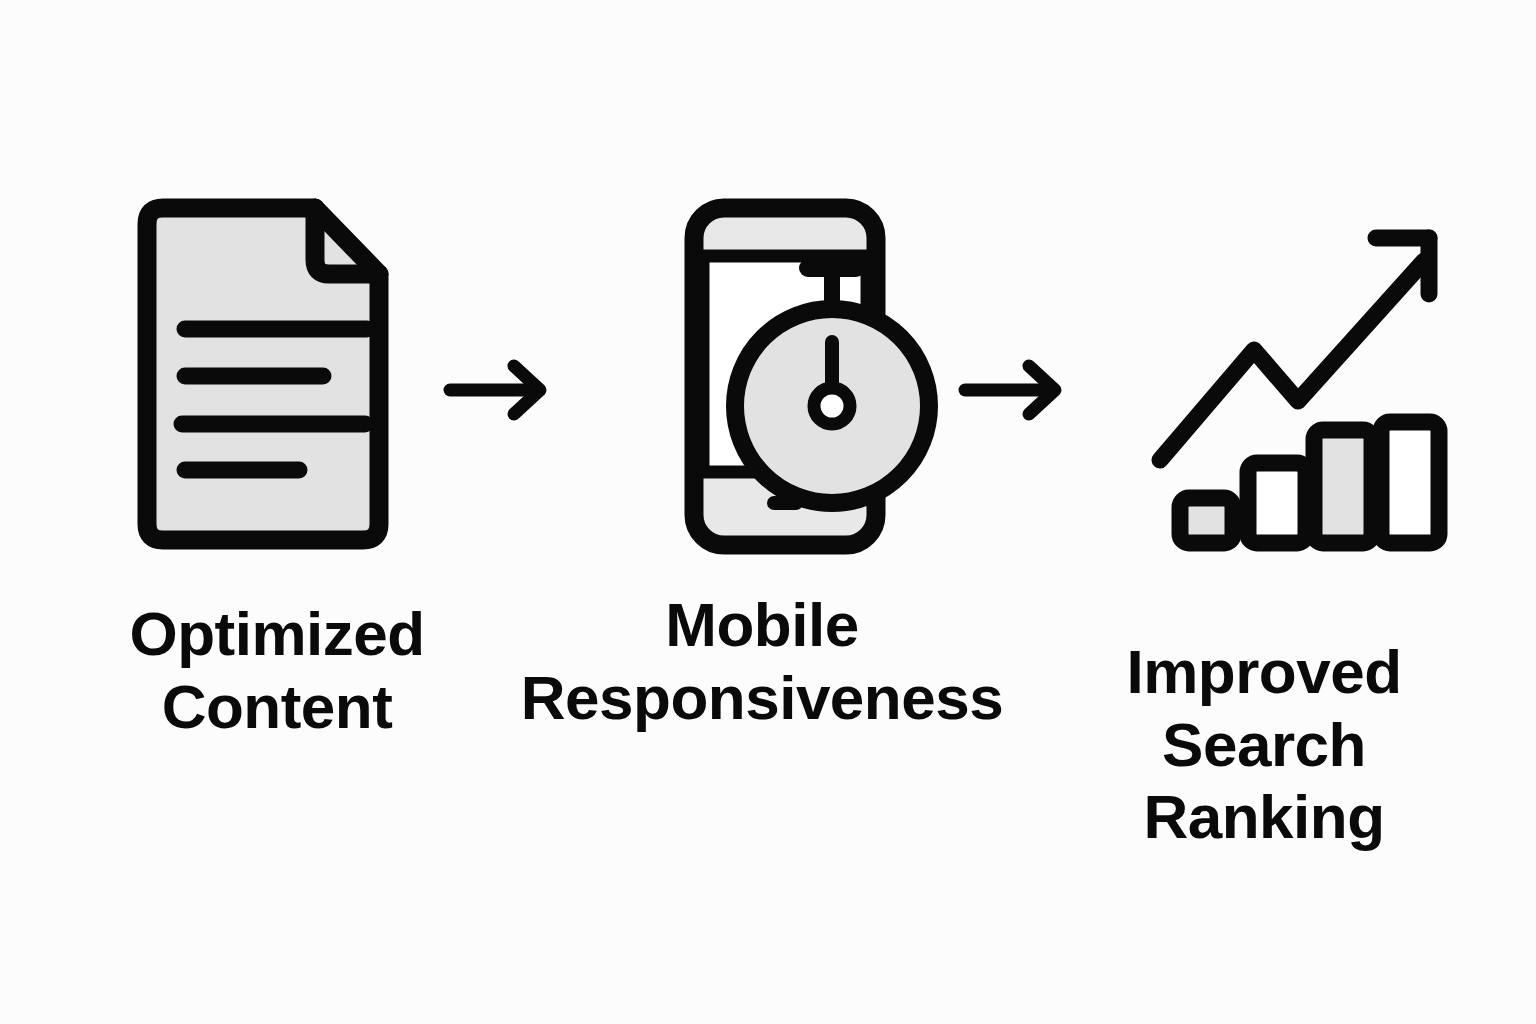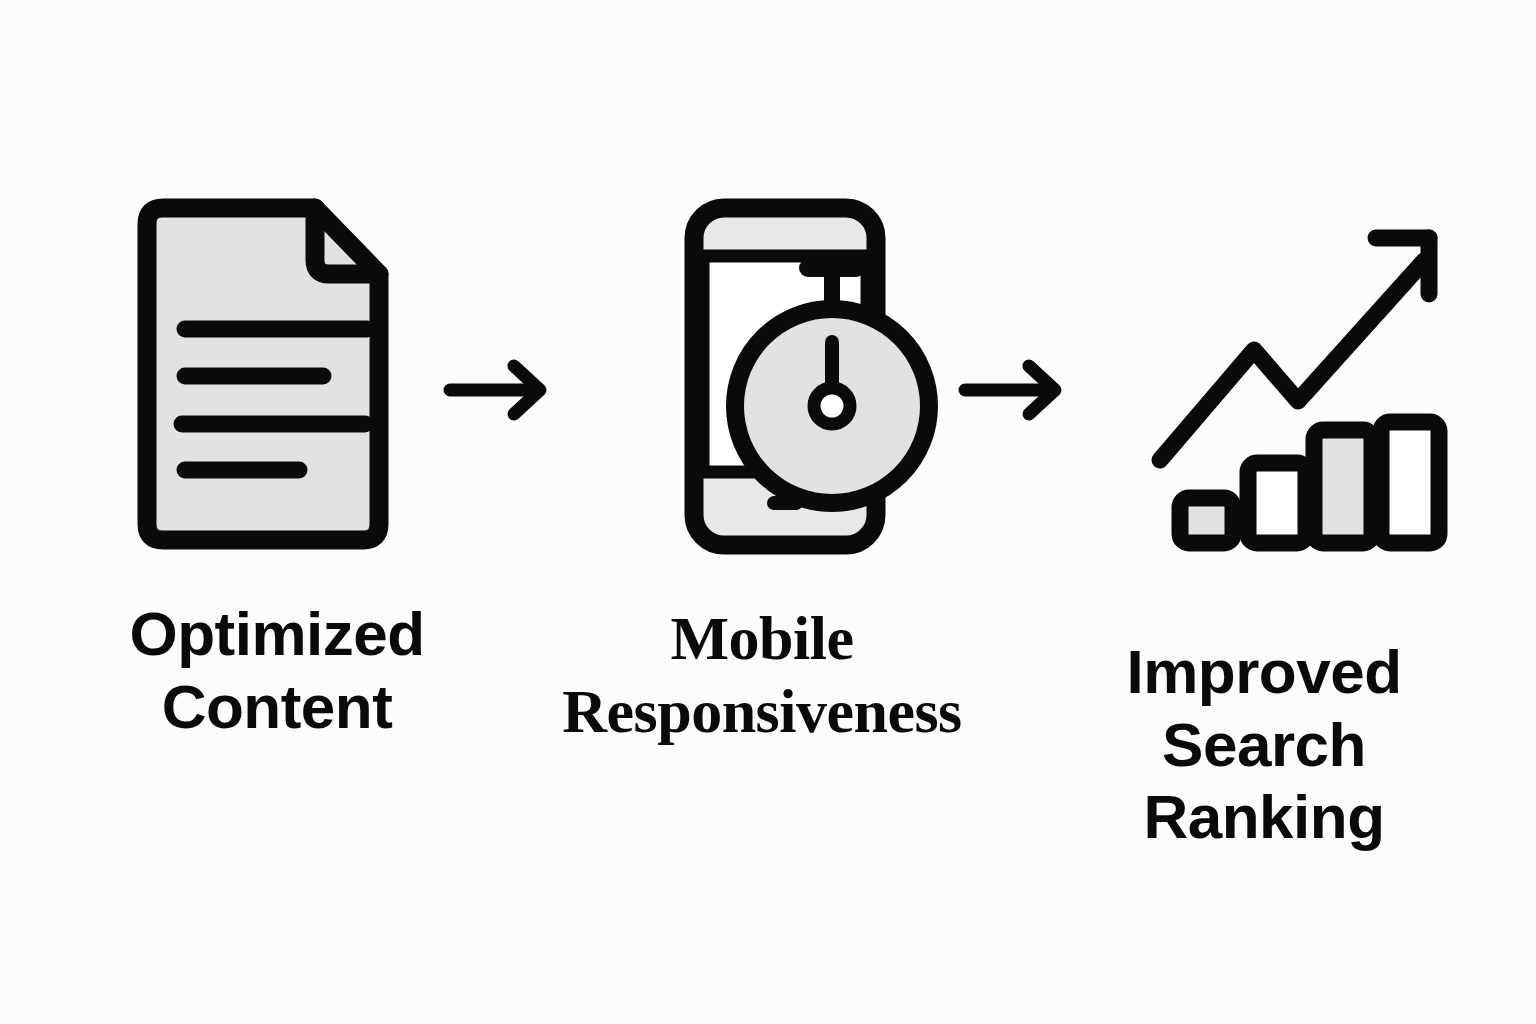--- a/index.html
+++ b/index.html
@@ -94,21 +94,21 @@
 
           <line x1="226" y1="70" x2="274" y2="70" stroke="#0a0a0a" stroke-width="18" stroke-linecap="round"></line>
 
           <circle cx="250" cy="208" r="97" fill="#e2e2e2" stroke="#0a0a0a" stroke-width="18"></circle>
 
           <line x1="250" y1="144" x2="250" y2="208" stroke="#0a0a0a" stroke-width="14" stroke-linecap="round"></line>
 
           <circle cx="250" cy="208" r="18" fill="#ffffff" stroke="#0a0a0a" stroke-width="13"></circle>
         </svg>
       </div>
-      <div class="label label-lg" style="margin-top:52px;font-family:Liberation Serif, serif;">Mobile
+      <div class="label label-lg" style="margin-top:39px;">Mobile
 Responsiveness</div>
     </div>
 
     <div class="arrow" style="left:955px; top:355px;">
       <svg width="115" height="70" viewBox="0 0 115 70">
         <line x1="6" y1="35" x2="92" y2="35" stroke="#0a0a0a" stroke-width="13" stroke-linecap="round"></line>
         <polyline points="70,11 96,35 70,59" fill="none" stroke="#0a0a0a" stroke-width="13" stroke-linecap="round" stroke-linejoin="round"></polyline>
       </svg>
     </div>
 

